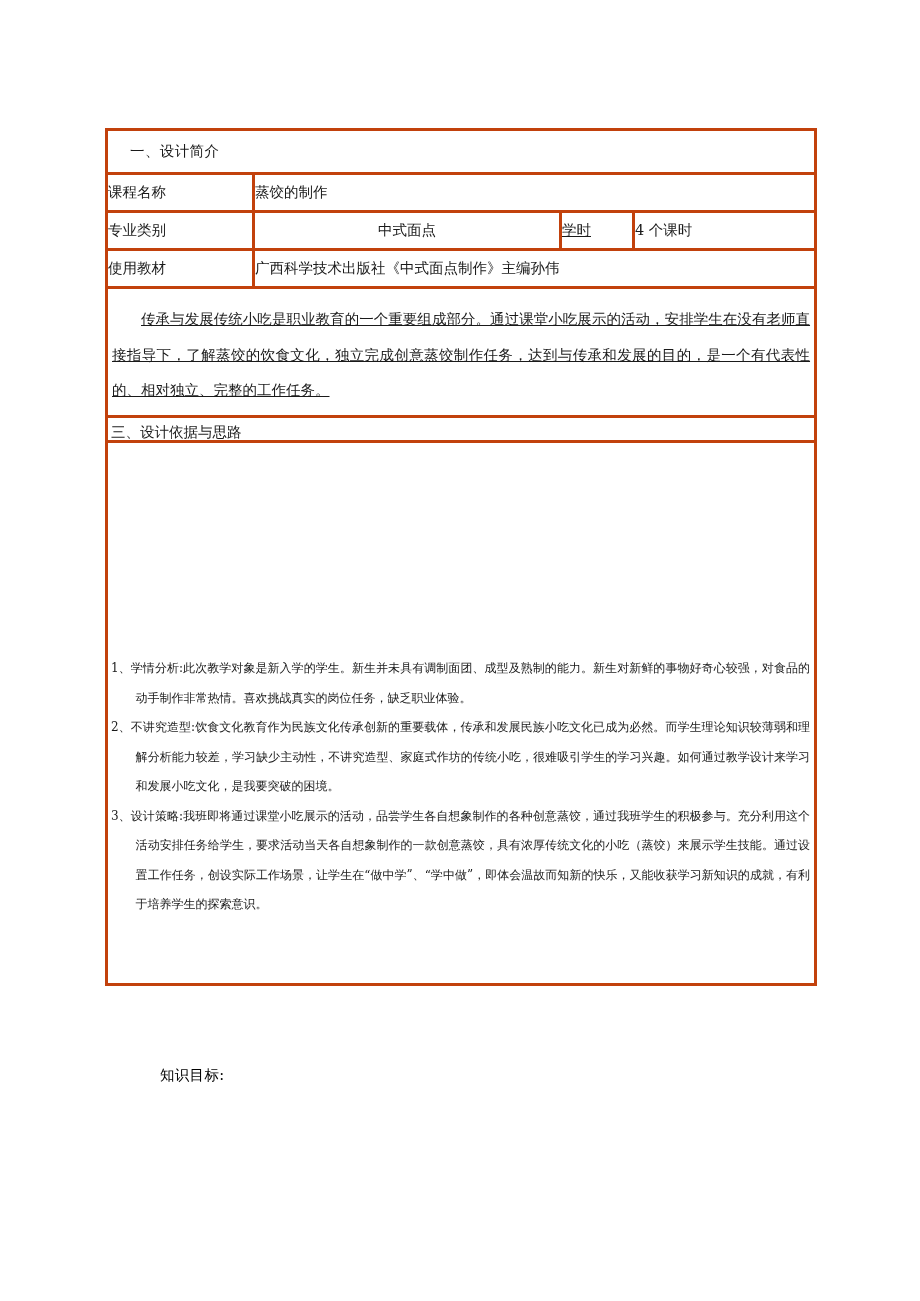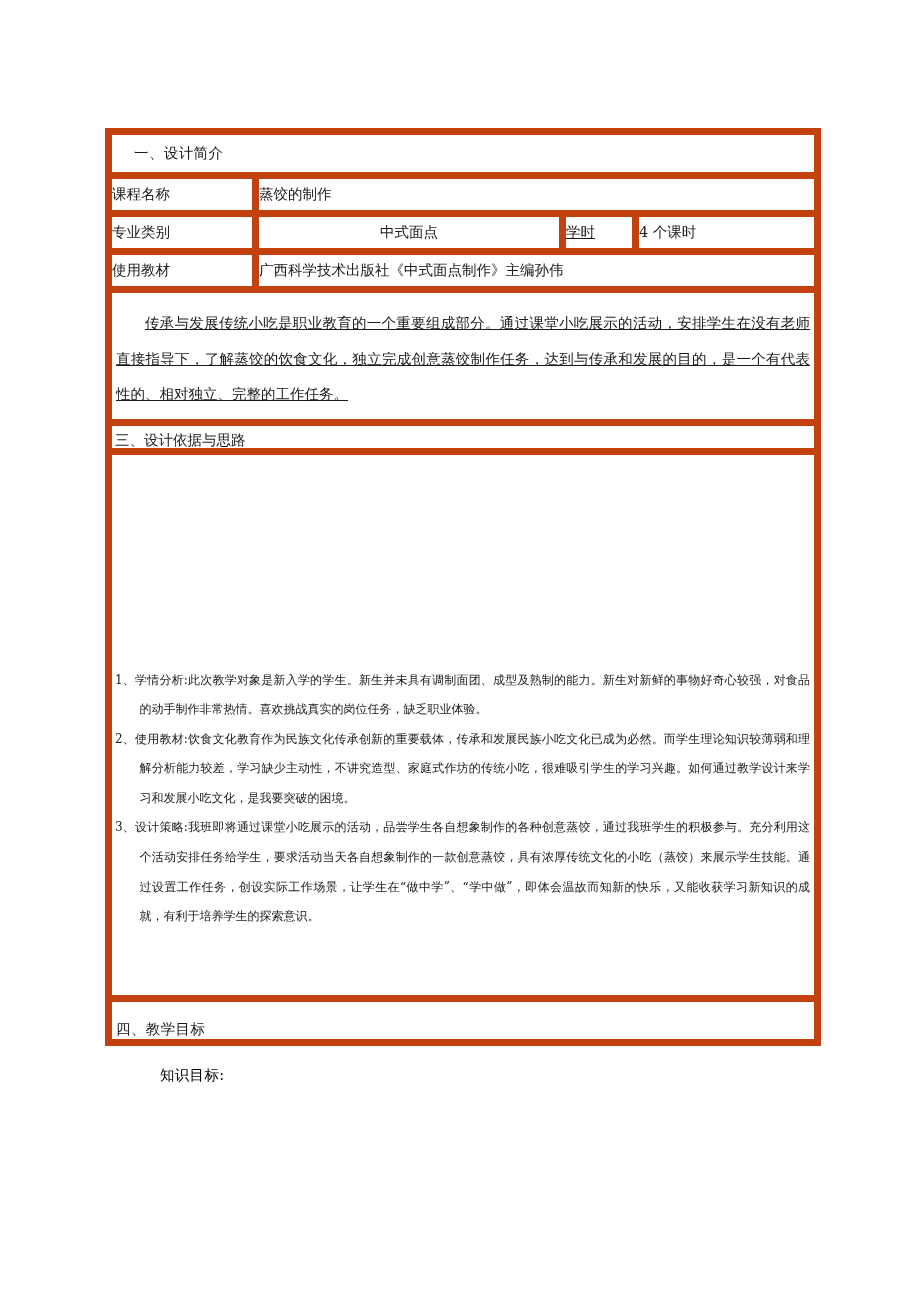--- a/index.html
+++ b/index.html
@@ -26,21 +26,21 @@
   
   .doc-table {
     position: absolute;
     left: 105px;
     top: 128px;
     width: 709px;
     border-collapse: collapse;
     table-layout: fixed;
   }
   .doc-table td {
-    border: 7px solid #c2410c;
+    border: 3px solid #c2410c;
     padding: 0;
     vertical-align: middle;
     font-size: 14.5px;
     line-height: 1.5;
   }
 
   
   .sec-head {
     height: 44px;
   }
@@ -199,32 +199,27 @@
         </td>
       </tr>
 
       <tr>
         <td colspan="4" class="sec3-cell">
           <div class="sec3-spacer"></div>
           <div class="sec3-list">
 
             <p class="sec3-item"><span class="hang">1、</span><span>学情分析:</span><span>此次教学对象是新入学的学生。新生并未具有调制面团、成型及熟制的能力。新生对新鲜的事物好奇心较强，对食品的动手制作非常热情。喜欢挑战真实的岗位任务，缺乏职业体验。</span></p>
 
-            <p class="sec3-item"><span class="hang">2、</span><span>使用教材:</span><span>饮食文化教育作为民族文化传承创新的重要载体，传承和发展民族小吃文化已成为必然。而学生理论知识较薄弱和理解分析能力较差，学习缺少主动性，不讲究造型、家庭式作坊的传统小吃，很难吸引学生的学习兴趣。如何通过教学设计来学习和发展小吃文化，是我要突破的困境。</span></p>
+            <p class="sec3-item"><span class="hang">2、</span><span>不讲究造型:</span><span>饮食文化教育作为民族文化传承创新的重要载体，传承和发展民族小吃文化已成为必然。而学生理论知识较薄弱和理解分析能力较差，学习缺少主动性，不讲究造型、家庭式作坊的传统小吃，很难吸引学生的学习兴趣。如何通过教学设计来学习和发展小吃文化，是我要突破的困境。</span></p>
 
             <p class="sec3-item"><span class="hang">3、</span><span>设计策略:</span><span>我班即将通过课堂小吃展示的活动，品尝学生各自想象制作的各种创意蒸饺，通过我班学生的积极参与。充分利用这个活动安排任务给学生，要求活动当天各自想象制作的一款创意蒸饺，具有浓厚传统文化的小吃（蒸饺）来展示学生技能。通过设置工作任务，创设实际工作场景，让学生在“做中学”、“学中做”，即体会温故而知新的快乐，又能收获学习新知识的成就，有利于培养学生的探索意识。</span></p>
 
           </div>
         </td>
       </tr>
 
-      <tr class="sec-head">
-        <td colspan="4">
-          <div class="sec-text" style="position:relative; top:10px;">四、教学目标</div>
-        </td>
-      </tr>
 
     </tbody>
   </table>
 
   <div class="outside-text">知识目标:</div>
 
 </div>
 
 </body></html>

